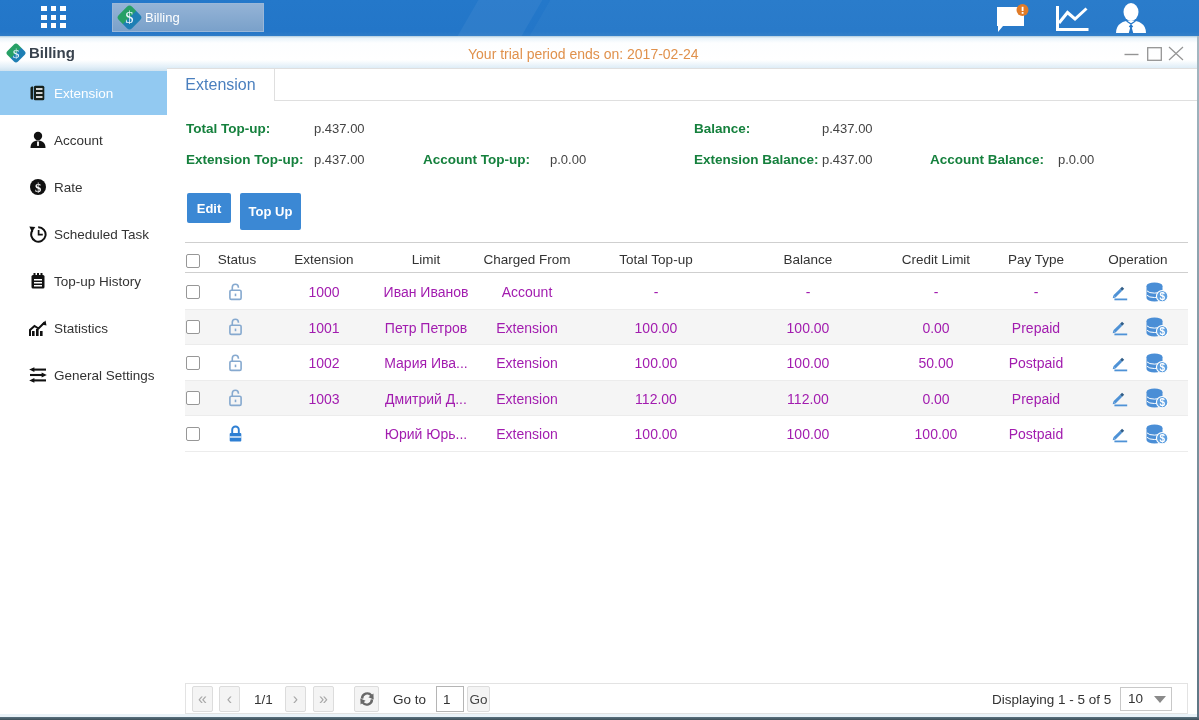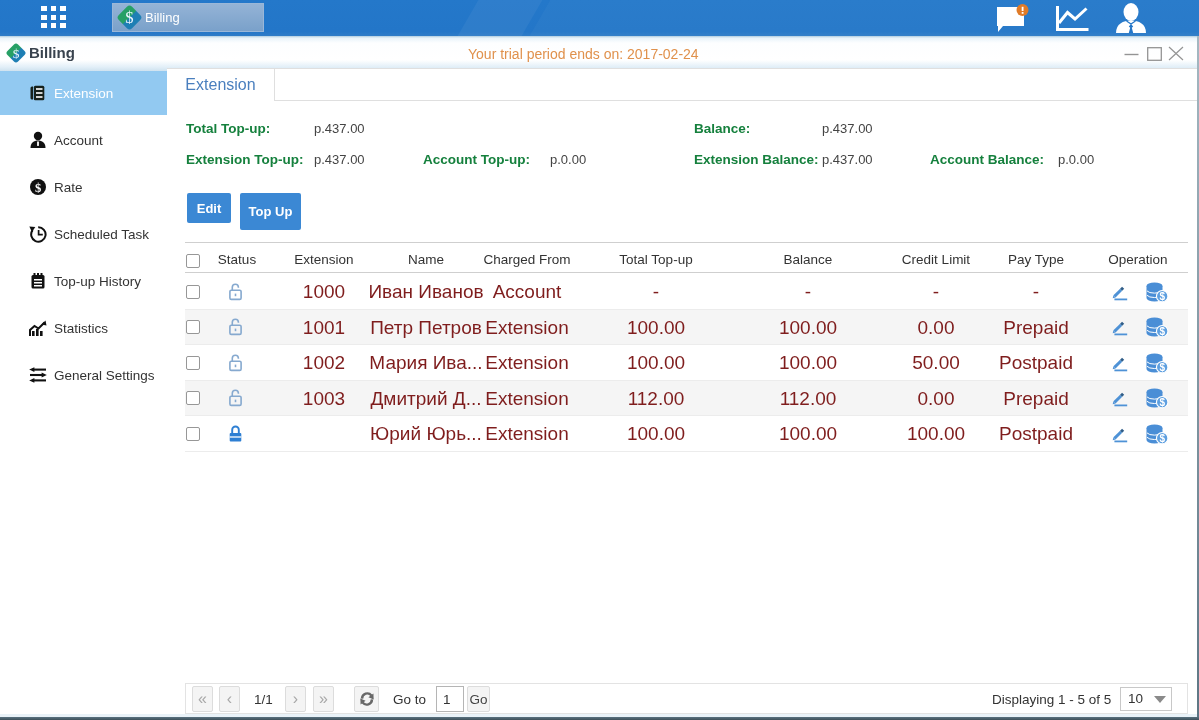--- a/index.html
+++ b/index.html
@@ -31,21 +31,21 @@
 #tab1 { position:absolute; left:167px; top:68px; width:108px; height:33px; background:#fff;
   border-right:1px solid #dfdfdf; border-top:1px solid #dfdfdf;
   display:flex; align-items:center; justify-content:center;
   font-size:16px; color:#4a7fbe; }
 .slabel { position:absolute; font-size:13.5px; font-weight:bold; color:#15803d; white-space:nowrap; }
 .sval  { position:absolute; font-size:13px; color:#444; white-space:nowrap; }
 .btn { position:absolute; background:#3b88d4; color:#ffffff; border-radius:2px;
   font-size:13px; font-weight:bold; display:flex; align-items:center; justify-content:center; }
 .trow { position:absolute; left:185px; width:1003px; height:36px; }
 .cell { position:absolute; top:0; height:36px; display:flex; align-items:center; justify-content:center;
-  font-size:19px; color:#7f1d1d; white-space:nowrap; }
+  font-size:14px; color:#a21caf; white-space:nowrap; }
 .hcell { color:#333; font-size:13.5px; }
 .cb { position:absolute; width:15px; height:15px; border:1px solid #979797; border-radius:2px; background:#fff; }
 #pager { position:absolute; left:185px; top:683px; width:1003px; height:31px;
   background:#fff; border:1px solid #e3e3e3; }
 .pbtn { position:absolute; width:21px; height:26px; border:1px solid #dcdcdc; background:#f4f4f4;
   border-radius:2px; color:#a8a8a8; display:flex; align-items:center; justify-content:center;
   font-size:16px; }
 #botline { position:absolute; left:0; top:714px; width:1199px; height:3px;
   background:#e9f2f8; }
 #botline2 { position:absolute; left:0; top:717px; width:1199px; height:3px;
@@ -200,21 +200,21 @@
 <div class="slabel" style="left:694px;top:152px">Extension Balance:</div>
 <div class="sval" style="left:822px;top:152px">p.437.00</div>
 <div class="slabel" style="left:930px;top:152px">Account Balance:</div>
 <div class="sval" style="left:1058px;top:152px">p.0.00</div>
 <div class="btn" style="left:187px;top:193px;width:44px;height:30px">Edit</div>
 <div class="btn" style="left:240px;top:193px;width:61px;height:37px">Top Up</div>
 <div class="trow" style="top:242px;height:31px;border-top:1px solid #cfcfcf;border-bottom:1px solid #cfcfcf">
 <div class="cb" style="left:1px;top:11px;width:14px;height:14px"></div>
 <div class="cell hcell" style="left:52px;width:120px;height:31px;margin-left:-60px;padding-top:2px">Status</div>
 <div class="cell hcell" style="left:139px;width:120px;height:31px;margin-left:-60px;padding-top:2px">Extension</div>
-<div class="cell hcell" style="left:241px;width:120px;height:31px;margin-left:-60px;padding-top:2px">Name</div>
+<div class="cell hcell" style="left:241px;width:120px;height:31px;margin-left:-60px;padding-top:2px">Limit</div>
 <div class="cell hcell" style="left:342px;width:120px;height:31px;margin-left:-60px;padding-top:2px">Charged From</div>
 <div class="cell hcell" style="left:471px;width:120px;height:31px;margin-left:-60px;padding-top:2px">Total Top-up</div>
 <div class="cell hcell" style="left:623px;width:120px;height:31px;margin-left:-60px;padding-top:2px">Balance</div>
 <div class="cell hcell" style="left:751px;width:120px;height:31px;margin-left:-60px;padding-top:2px">Credit Limit</div>
 <div class="cell hcell" style="left:851px;width:120px;height:31px;margin-left:-60px;padding-top:2px">Pay Type</div>
 <div class="cell hcell" style="left:953px;width:120px;height:31px;margin-left:-60px;padding-top:2px">Operation</div>
 </div>
 <div class="trow" style="top:274px;height:36px;background:#fff;border-bottom:1px solid #ececec">
 <div class="cb" style="left:1px;top:11px;width:14px;height:14px"></div>
 <div class="abs" style="left:42px;top:8px"><svg width="17" height="20" viewBox="0 0 17 20">

